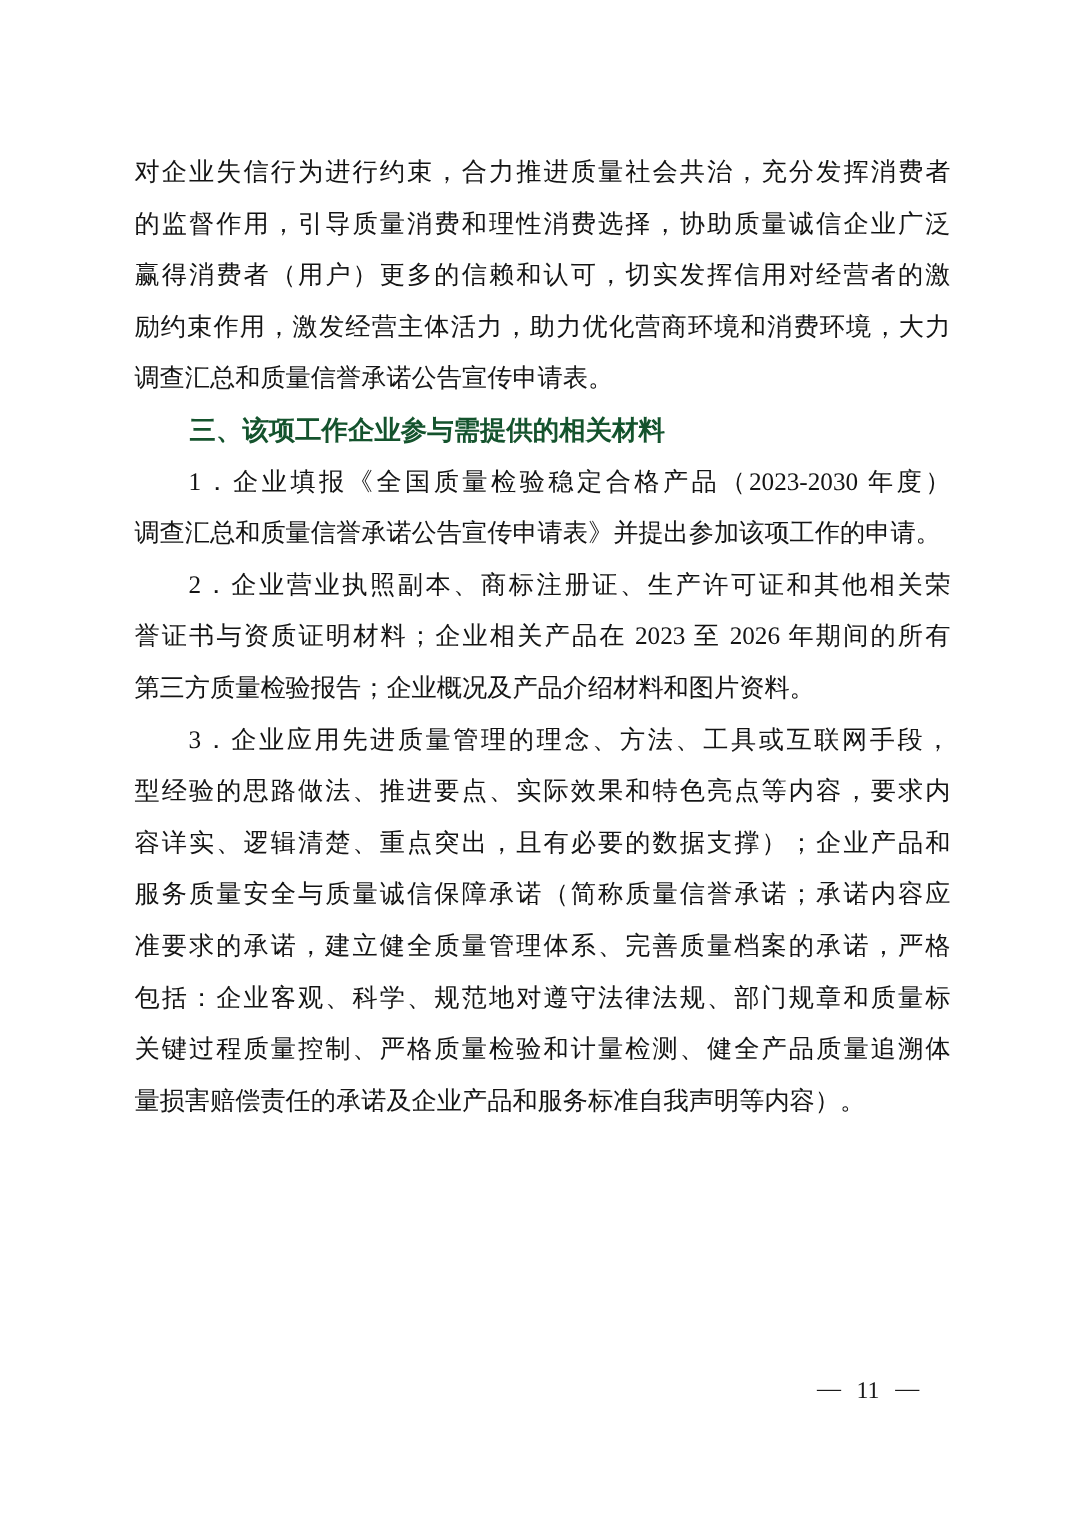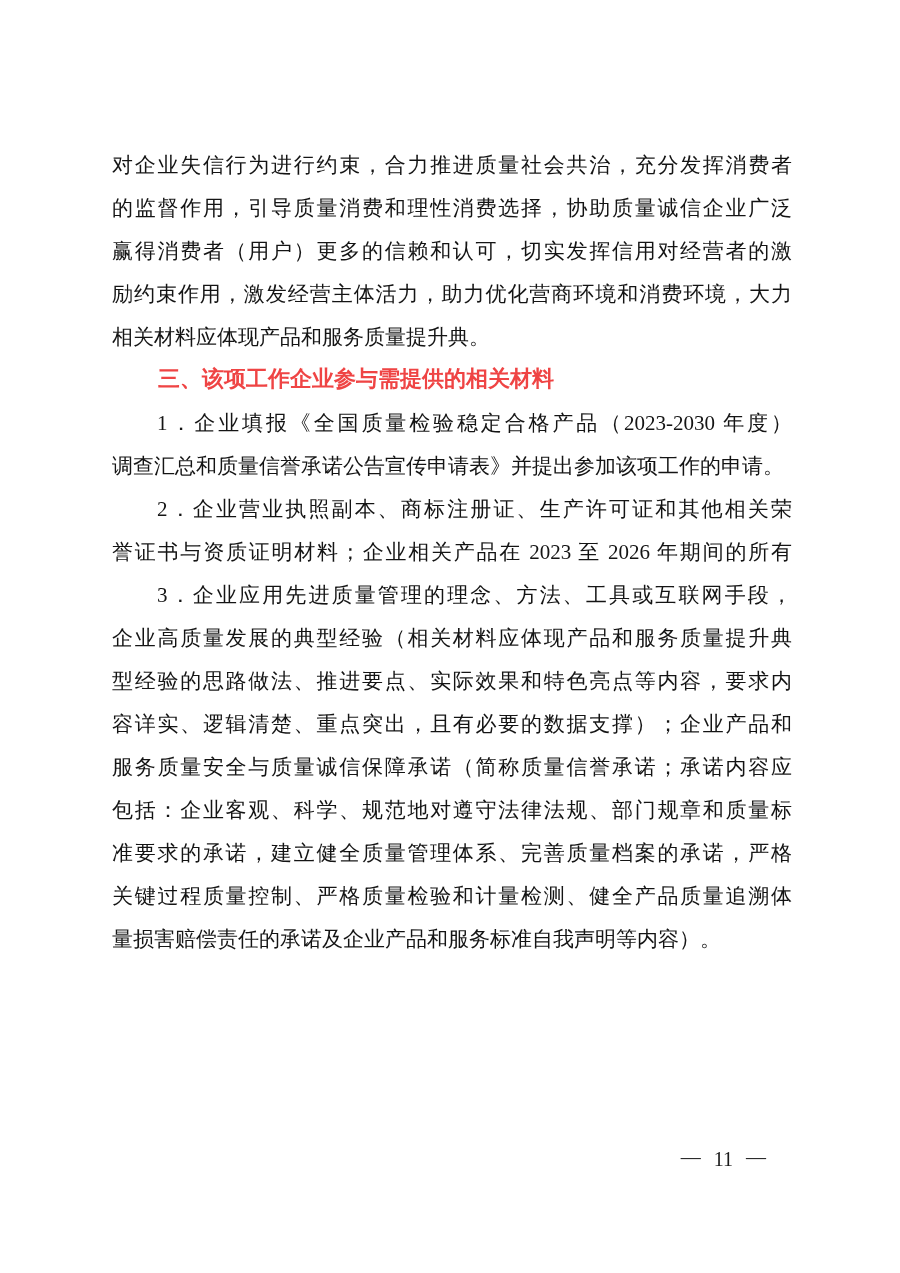--- a/index.html
+++ b/index.html
@@ -11,21 +11,21 @@
     position: relative;
     width: 900px;
     height: 1273px;
     background: #ffffff;
     overflow: hidden;
     font-family: "Liberation Serif", serif;
   }
   .content {
     position: absolute;
     left: 112px;
-    top: 144px;
+    top: 122px;
     width: 680px;
   }
   .line {
     height: 43px;
     line-height: 43px;
     font-size: 21px;
     color: #141414;
     letter-spacing: 0;
   }
   .line.fill {
@@ -33,22 +33,22 @@
     text-align-last: justify;
   }
   .line.indent {
     text-indent: 45px;
   }
   .heading {
     height: 43px;
     line-height: 43px;
     font-size: 22px;
     font-weight: bold;
-    color: #ef4444;
-    font-family: Liberation Mono, monospace;
+    color: #14532d;
+    font-family: Liberation Sans, sans-serif;
     text-indent: 46px;
   }
   .footer {
     position: absolute;
     top: 1144px;
     right: 134px;
     height: 30px;
     display: flex;
     align-items: center;
     gap: 13px;
@@ -64,35 +64,35 @@
 </head>
 <body>
 
 <div class="page">
   <div class="content">
     <div id="continued-paragraph">
         <div class="line fill">对企业失信行为进行约束，合力推进质量社会共治，充分发挥消费者</div>
         <div class="line fill">的监督作用，引导质量消费和理性消费选择，协助质量诚信企业广泛</div>
         <div class="line fill">赢得消费者（用户）更多的信赖和认可，切实发挥信用对经营者的激</div>
         <div class="line fill">励约束作用，激发经营主体活力，助力优化营商环境和消费环境，大力</div>
-        <div class="line">相关材料应体现产品和服务质量提升典。</div>
+        <div class="line">调查汇总和质量信誉承诺公告宣传申请表。</div>
       </div>
     <div class="heading">三、该项工作企业参与需提供的相关材料</div>
     <div id="numbered-paragraphs">
         <div class="line fill indent">1．企业填报《全国质量检验稳定合格产品（2023-2030 年度）</div>
         <div class="line">调查汇总和质量信誉承诺公告宣传申请表》并提出参加该项工作的申请。</div>
         <div class="line fill indent">2．企业营业执照副本、商标注册证、生产许可证和其他相关荣</div>
         <div class="line fill">誉证书与资质证明材料；企业相关产品在 2023 至 2026 年期间的所有</div>
+        <div class="line">第三方质量检验报告；企业概况及产品介绍材料和图片资料。</div>
         <div class="line fill indent">3．企业应用先进质量管理的理念、方法、工具或互联网手段，</div>
-        <div class="line fill">企业高质量发展的典型经验（相关材料应体现产品和服务质量提升典</div>
         <div class="line fill">型经验的思路做法、推进要点、实际效果和特色亮点等内容，要求内</div>
         <div class="line fill">容详实、逻辑清楚、重点突出，且有必要的数据支撑）；企业产品和</div>
         <div class="line fill">服务质量安全与质量诚信保障承诺（简称质量信誉承诺；承诺内容应</div>
+        <div class="line fill">准要求的承诺，建立健全质量管理体系、完善质量档案的承诺，严格</div>
         <div class="line fill">包括：企业客观、科学、规范地对遵守法律法规、部门规章和质量标</div>
-        <div class="line fill">准要求的承诺，建立健全质量管理体系、完善质量档案的承诺，严格</div>
         <div class="line fill">关键过程质量控制、严格质量检验和计量检测、健全产品质量追溯体</div>
         <div class="line">量损害赔偿责任的承诺及企业产品和服务标准自我声明等内容）。</div>
       </div>
   </div>
 
   <div class="footer">
     <span class="dash">—</span>
     <span>11</span>
     <span class="dash">—</span>
   </div>

